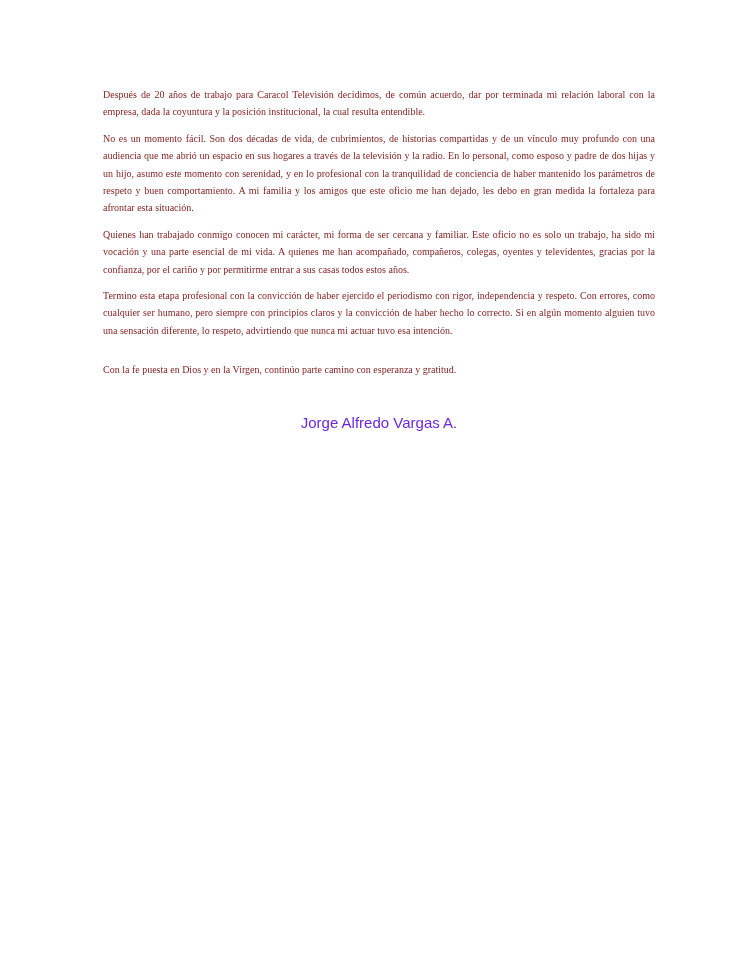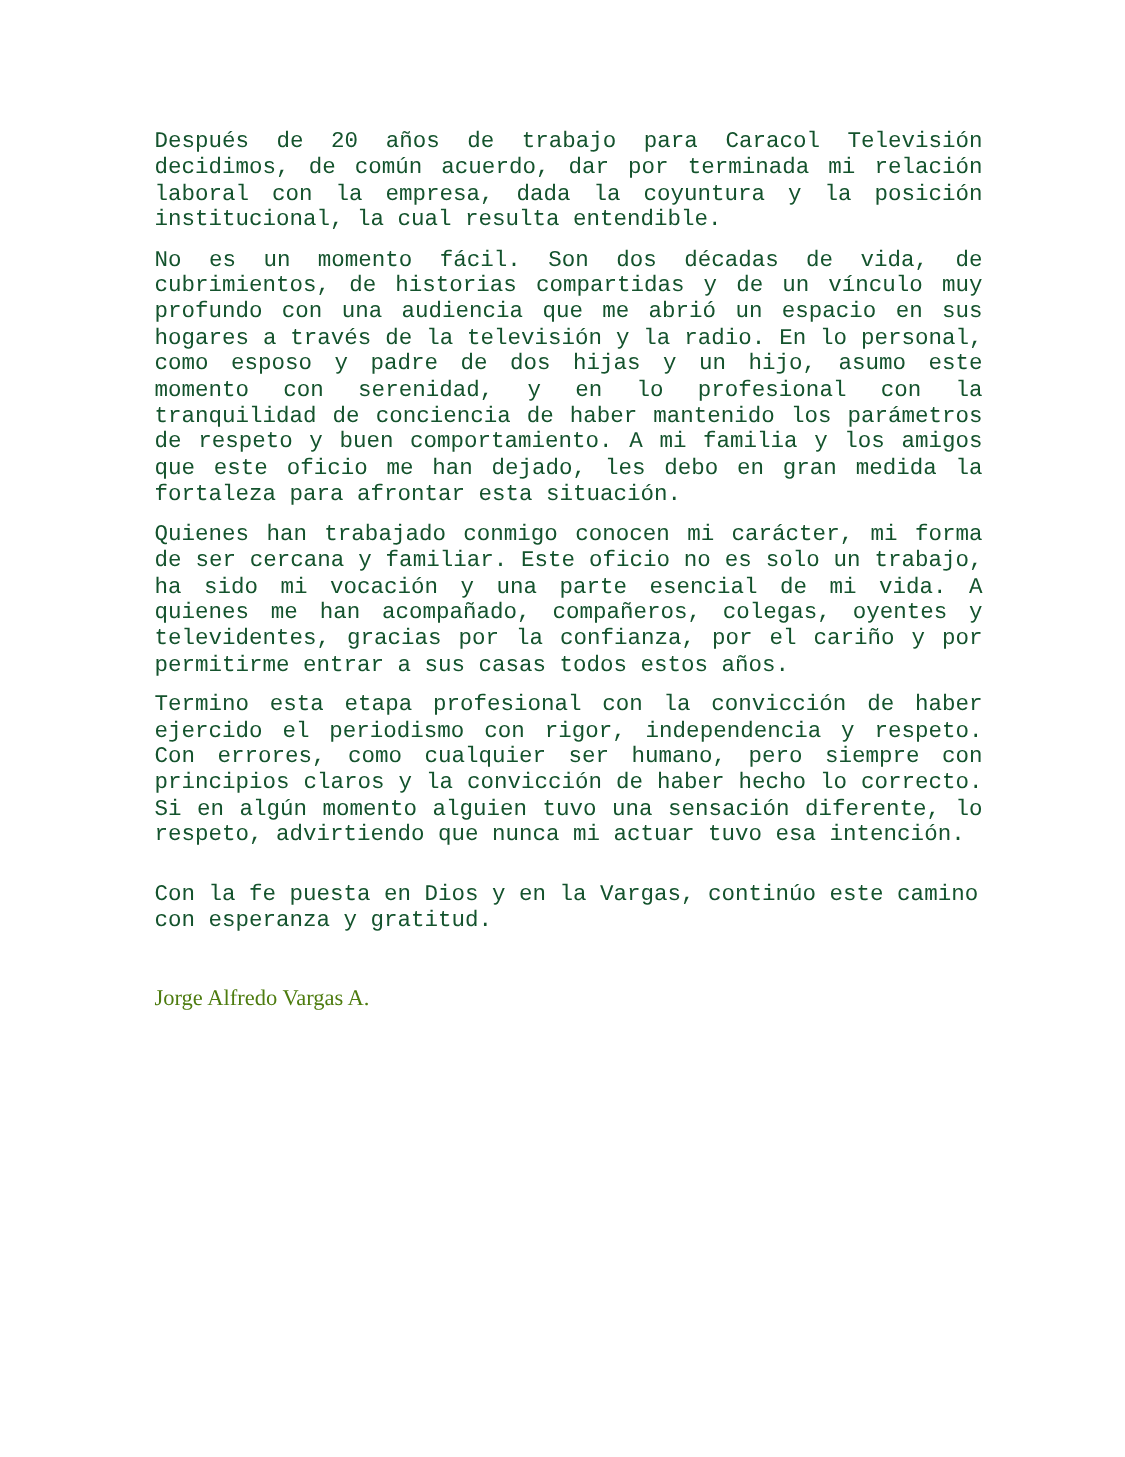--- a/index.html
+++ b/index.html
@@ -14,46 +14,46 @@
     background: #ffffff;
     overflow: hidden;
   }
   .content {
     position: absolute;
     left: 103px;
     top: 86px;
     width: 552px;
   }
   .para {
-    font-family: Liberation Mono, monospace;
-    font-size: 15px;
+    font-family: Liberation Serif, serif;
+    font-size: 10px;
     line-height: 17.4px;
-    color: #14532d;
+    color: #7f1d1d;
     text-align: justify;
     margin: 0 0 9px 0;
   }
   .para.closing {
     text-align: left;
     margin-top: 22px;
     margin-bottom: 0;
   }
   .signature {
-    font-family: Liberation Serif, serif;
+    font-family: Liberation Sans, sans-serif;
     font-size: 15px;
     line-height: 18px;
-    color: #4d7c0f;
-    text-align: left;
+    color: #6d28d9;
+    text-align: center;
     margin: 35px 0 0 0;
   }
 </style>
 </head>
 <body>
 
 <div class="page">
   <div class="content">
     <p class="para">Después de 20 años de trabajo para Caracol Televisión decidimos, de común acuerdo, dar por terminada mi relación laboral con la empresa, dada la coyuntura y la posición institucional, la cual resulta entendible.</p>
     <p class="para">No es un momento fácil. Son dos décadas de vida, de cubrimientos, de historias compartidas y de un vínculo muy profundo con una audiencia que me abrió un espacio en sus hogares a través de la televisión y la radio. En lo personal, como esposo y padre de dos hijas y un hijo, asumo este momento con serenidad, y en lo profesional con la tranquilidad de conciencia de haber mantenido los parámetros de respeto y buen comportamiento. A mi familia y los amigos que este oficio me han dejado, les debo en gran medida la fortaleza para afrontar esta situación.</p>
     <p class="para">Quienes han trabajado conmigo conocen mi carácter, mi forma de ser cercana y familiar. Este oficio no es solo un trabajo, ha sido mi vocación y una parte esencial de mi vida. A quienes me han acompañado, compañeros, colegas, oyentes y televidentes, gracias por la confianza, por el cariño y por permitirme entrar a sus casas todos estos años.</p>
     <p class="para">Termino esta etapa profesional con la convicción de haber ejercido el periodismo con rigor, independencia y respeto. Con errores, como cualquier ser humano, pero siempre con principios claros y la convicción de haber hecho lo correcto. Si en algún momento alguien tuvo una sensación diferente, lo respeto, advirtiendo que nunca mi actuar tuvo esa intención.</p>
-    <p class="para closing">Con la fe puesta en Dios y en la Vargas, continúo este camino con esperanza y gratitud.</p>
+    <p class="para closing">Con la fe puesta en Dios y en la Virgen, continúo parte camino con esperanza y gratitud.</p>
     <p class="signature">Jorge Alfredo Vargas A.</p>
   </div>
 </div>
 
 </body></html>

